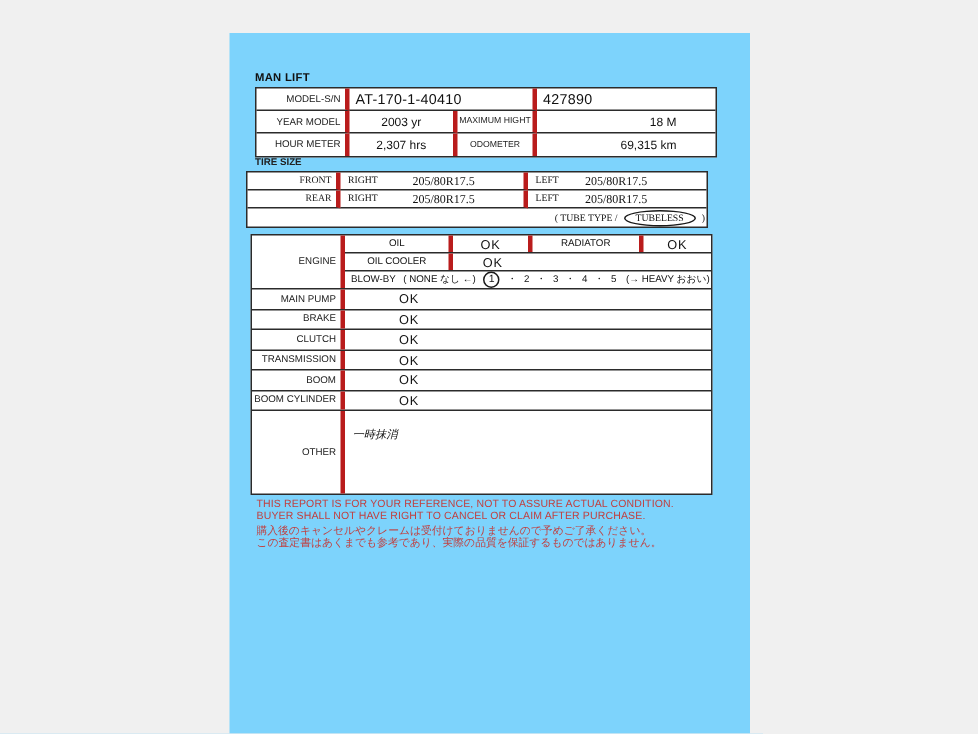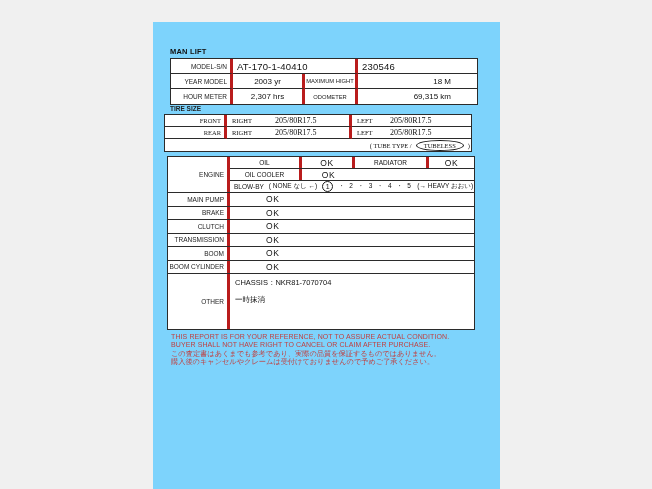--- a/index.html
+++ b/index.html
@@ -44,38 +44,38 @@
   .sub2 { grid-template-columns:72px 53px 1fr; }
   .sub .cell { height:100%; }
   .subtxt { font-size:6.5px; }
   .ok { font-size:8.5px; letter-spacing:.6px; }
   .okpad { padding-left:36px; }
   .blow { display:flex; align-items:center; padding-left:4px; gap:5px; font-size:6.5px; }
   .scale { letter-spacing:1.4px; }
   .circle1 { width:11px; height:11px; min-width:11px; border:1px solid #1a1a1a; border-radius:50%;
              display:inline-flex; align-items:center; justify-content:center; font-size:7px; }
   .other-val { display:block; padding:4px 0 0 5px; font-size:7.5px; }
-  .other-note { margin-top:7px; }
+  .other-note { margin-top:7px;font-style:italic; }
 
   .warning { left:18px; top:311px; color:#c04040; width:315px; }
   .warning .en { font-size:7px; line-height:8.3px; letter-spacing:.1px; white-space:nowrap; }
   .warning .jp { font-size:7.2px; line-height:8.6px; white-space:nowrap; }
 </style>
 </head>
 <body>
 
 <div class="canvas">
   <div class="paper">
 
     <div class="abs title">MAN LIFT</div>
 
     <div class="abs tbl t1">
       <div class="cell lab br bb">MODEL-S/N</div>
       <div class="cell big br bb" style="grid-column:2/4">AT-170-1-40410</div>
-      <div class="cell big bb">230546</div>
+      <div class="cell big bb">427890</div>
 
       <div class="cell lab br bb">YEAR MODEL</div>
       <div class="cell mid ctr br bb">2003 yr</div>
       <div class="cell lab sml ctr br bb" style="padding-right:0">MAXIMUM HIGHT</div>
       <div class="cell mid rgt bb">18 M</div>
 
       <div class="cell lab br">HOUR METER</div>
       <div class="cell mid ctr br">2,307 hrs</div>
       <div class="cell lab sml ctr br" style="padding-right:0">ODOMETER</div>
       <div class="cell mid rgt">69,315 km</div>
@@ -158,27 +158,26 @@
         <div class="cell ok okpad">OK</div>
       </div>
       <div class="row h-std bb">
         <div class="cell lab br">BOOM CYLINDER</div>
         <div class="cell ok okpad">OK</div>
       </div>
 
       <div class="row h-oth">
         <div class="cell lab br">OTHER</div>
         <div class="other-val">
-          <div>CHASSIS：NKR81-7070704</div>
           <div class="other-note">一時抹消</div>
         </div>
       </div>
     </div>
 
     <div class="abs warning">
       <div class="en">THIS REPORT IS FOR YOUR REFERENCE, NOT TO ASSURE ACTUAL CONDITION.</div>
       <div class="en">BUYER SHALL NOT HAVE RIGHT TO CANCEL OR CLAIM AFTER PURCHASE.</div>
+      <div class="jp">購入後のキャンセルやクレームは受付けておりませんので予めご了承ください。</div>
       <div class="jp">この査定書はあくまでも参考であり、実際の品質を保証するものではありません。</div>
-      <div class="jp">購入後のキャンセルやクレームは受付けておりませんので予めご了承ください。</div>
     </div>
 
   </div>
 </div>
 
 </body></html>

